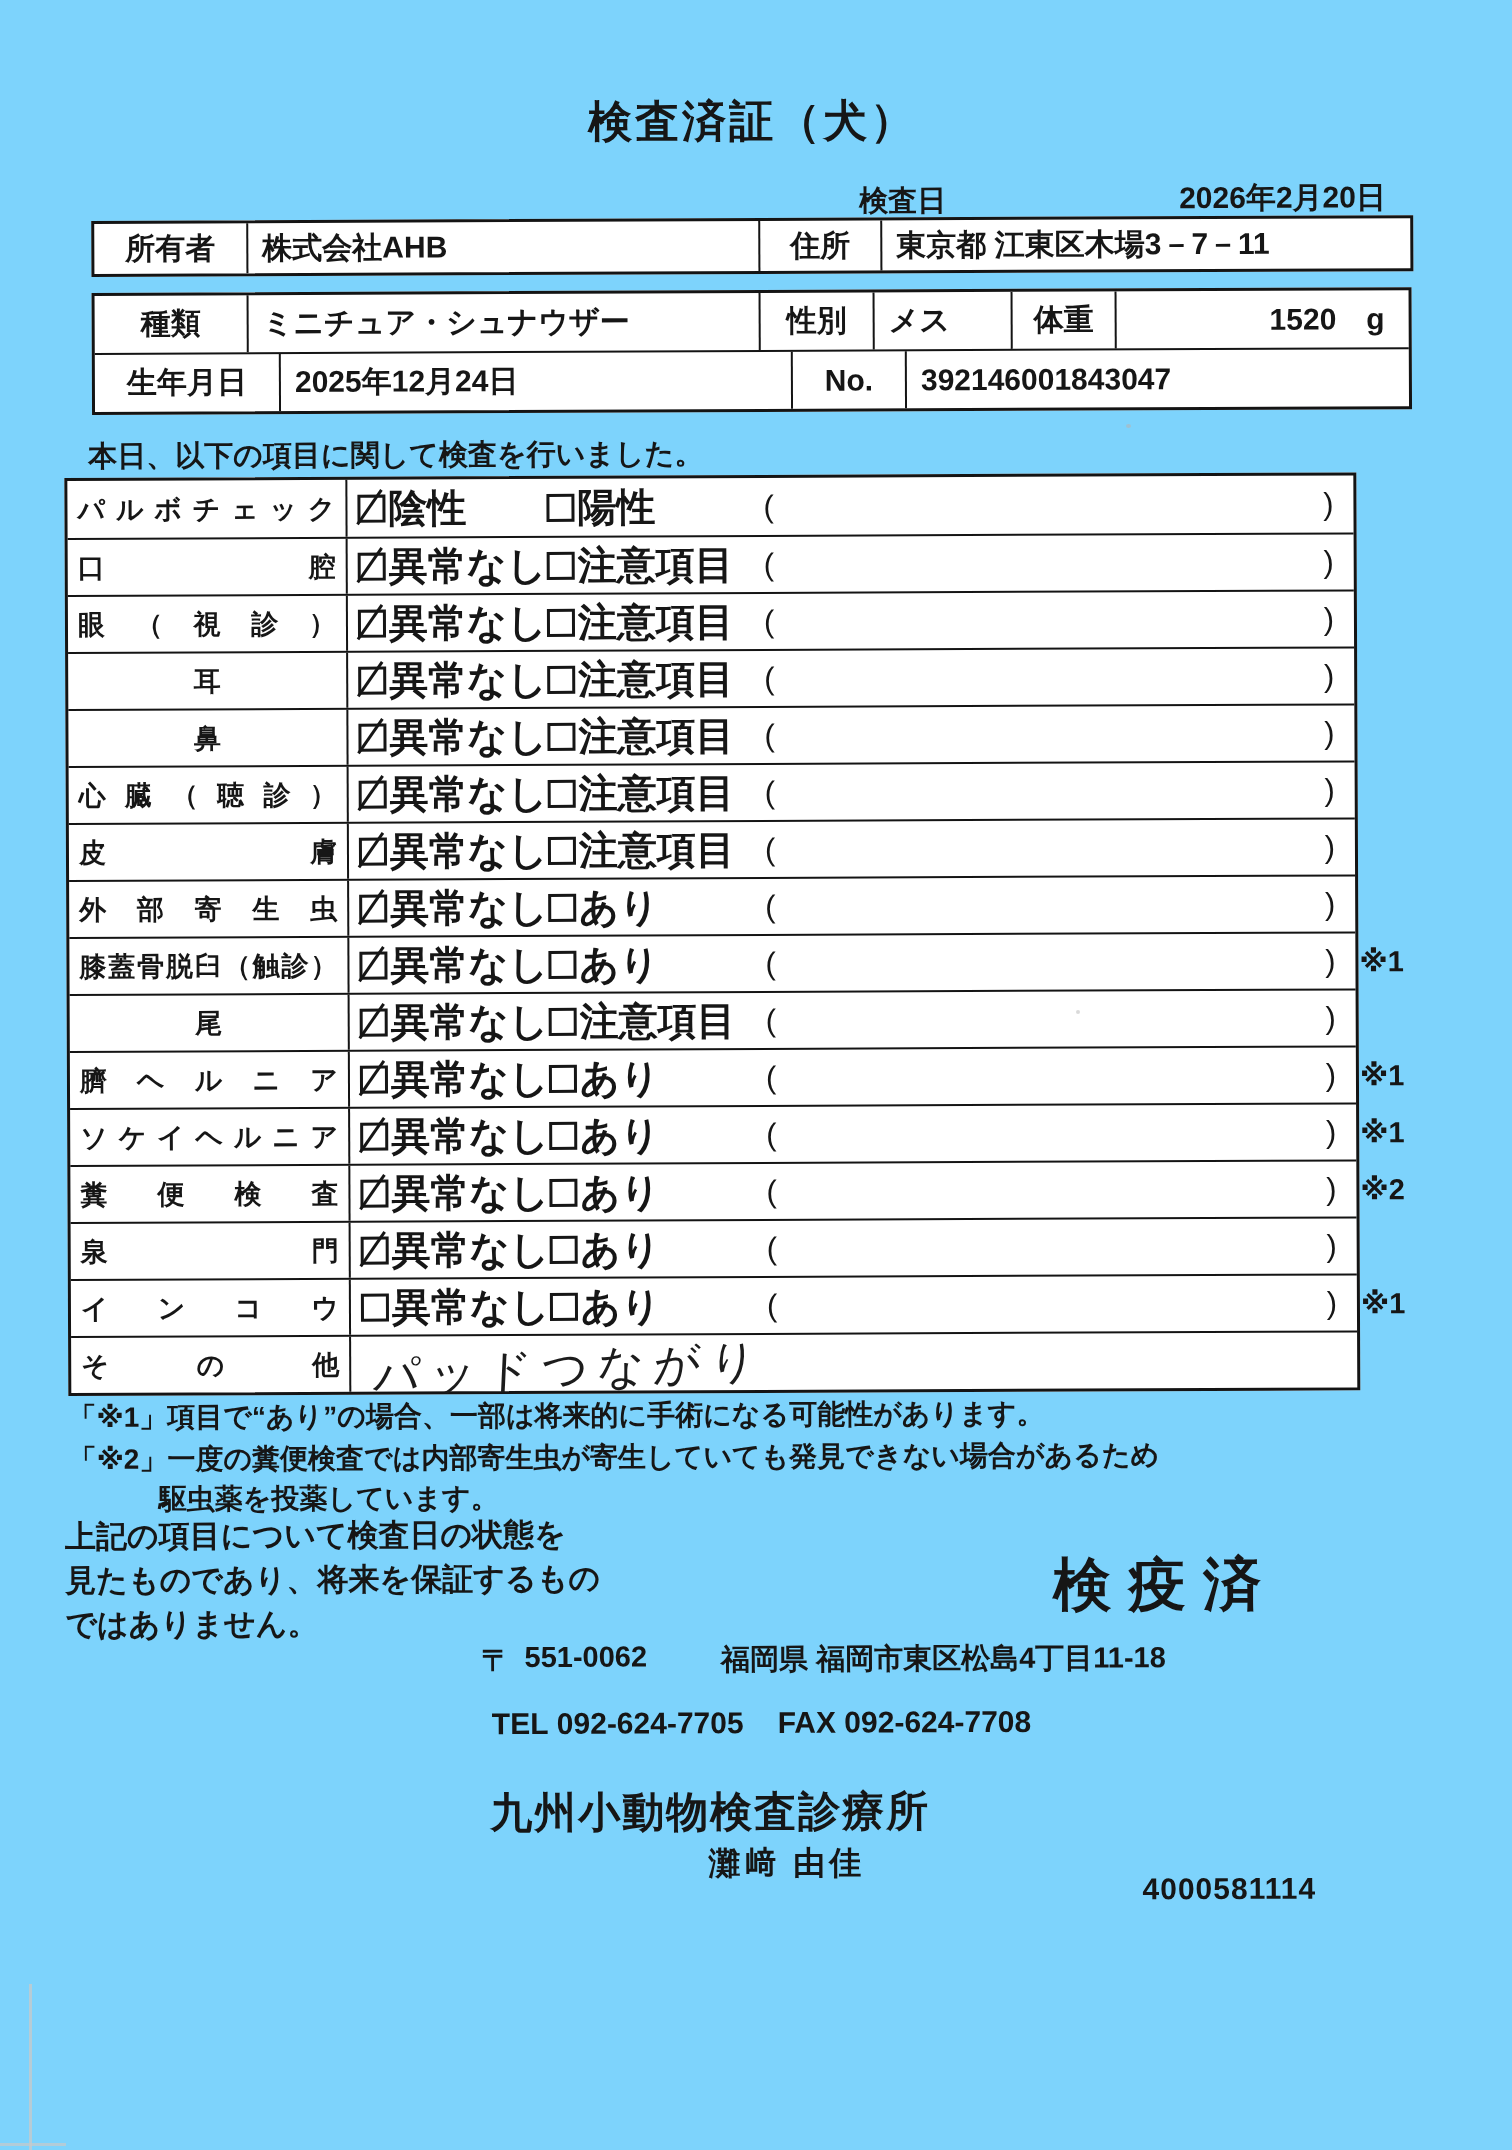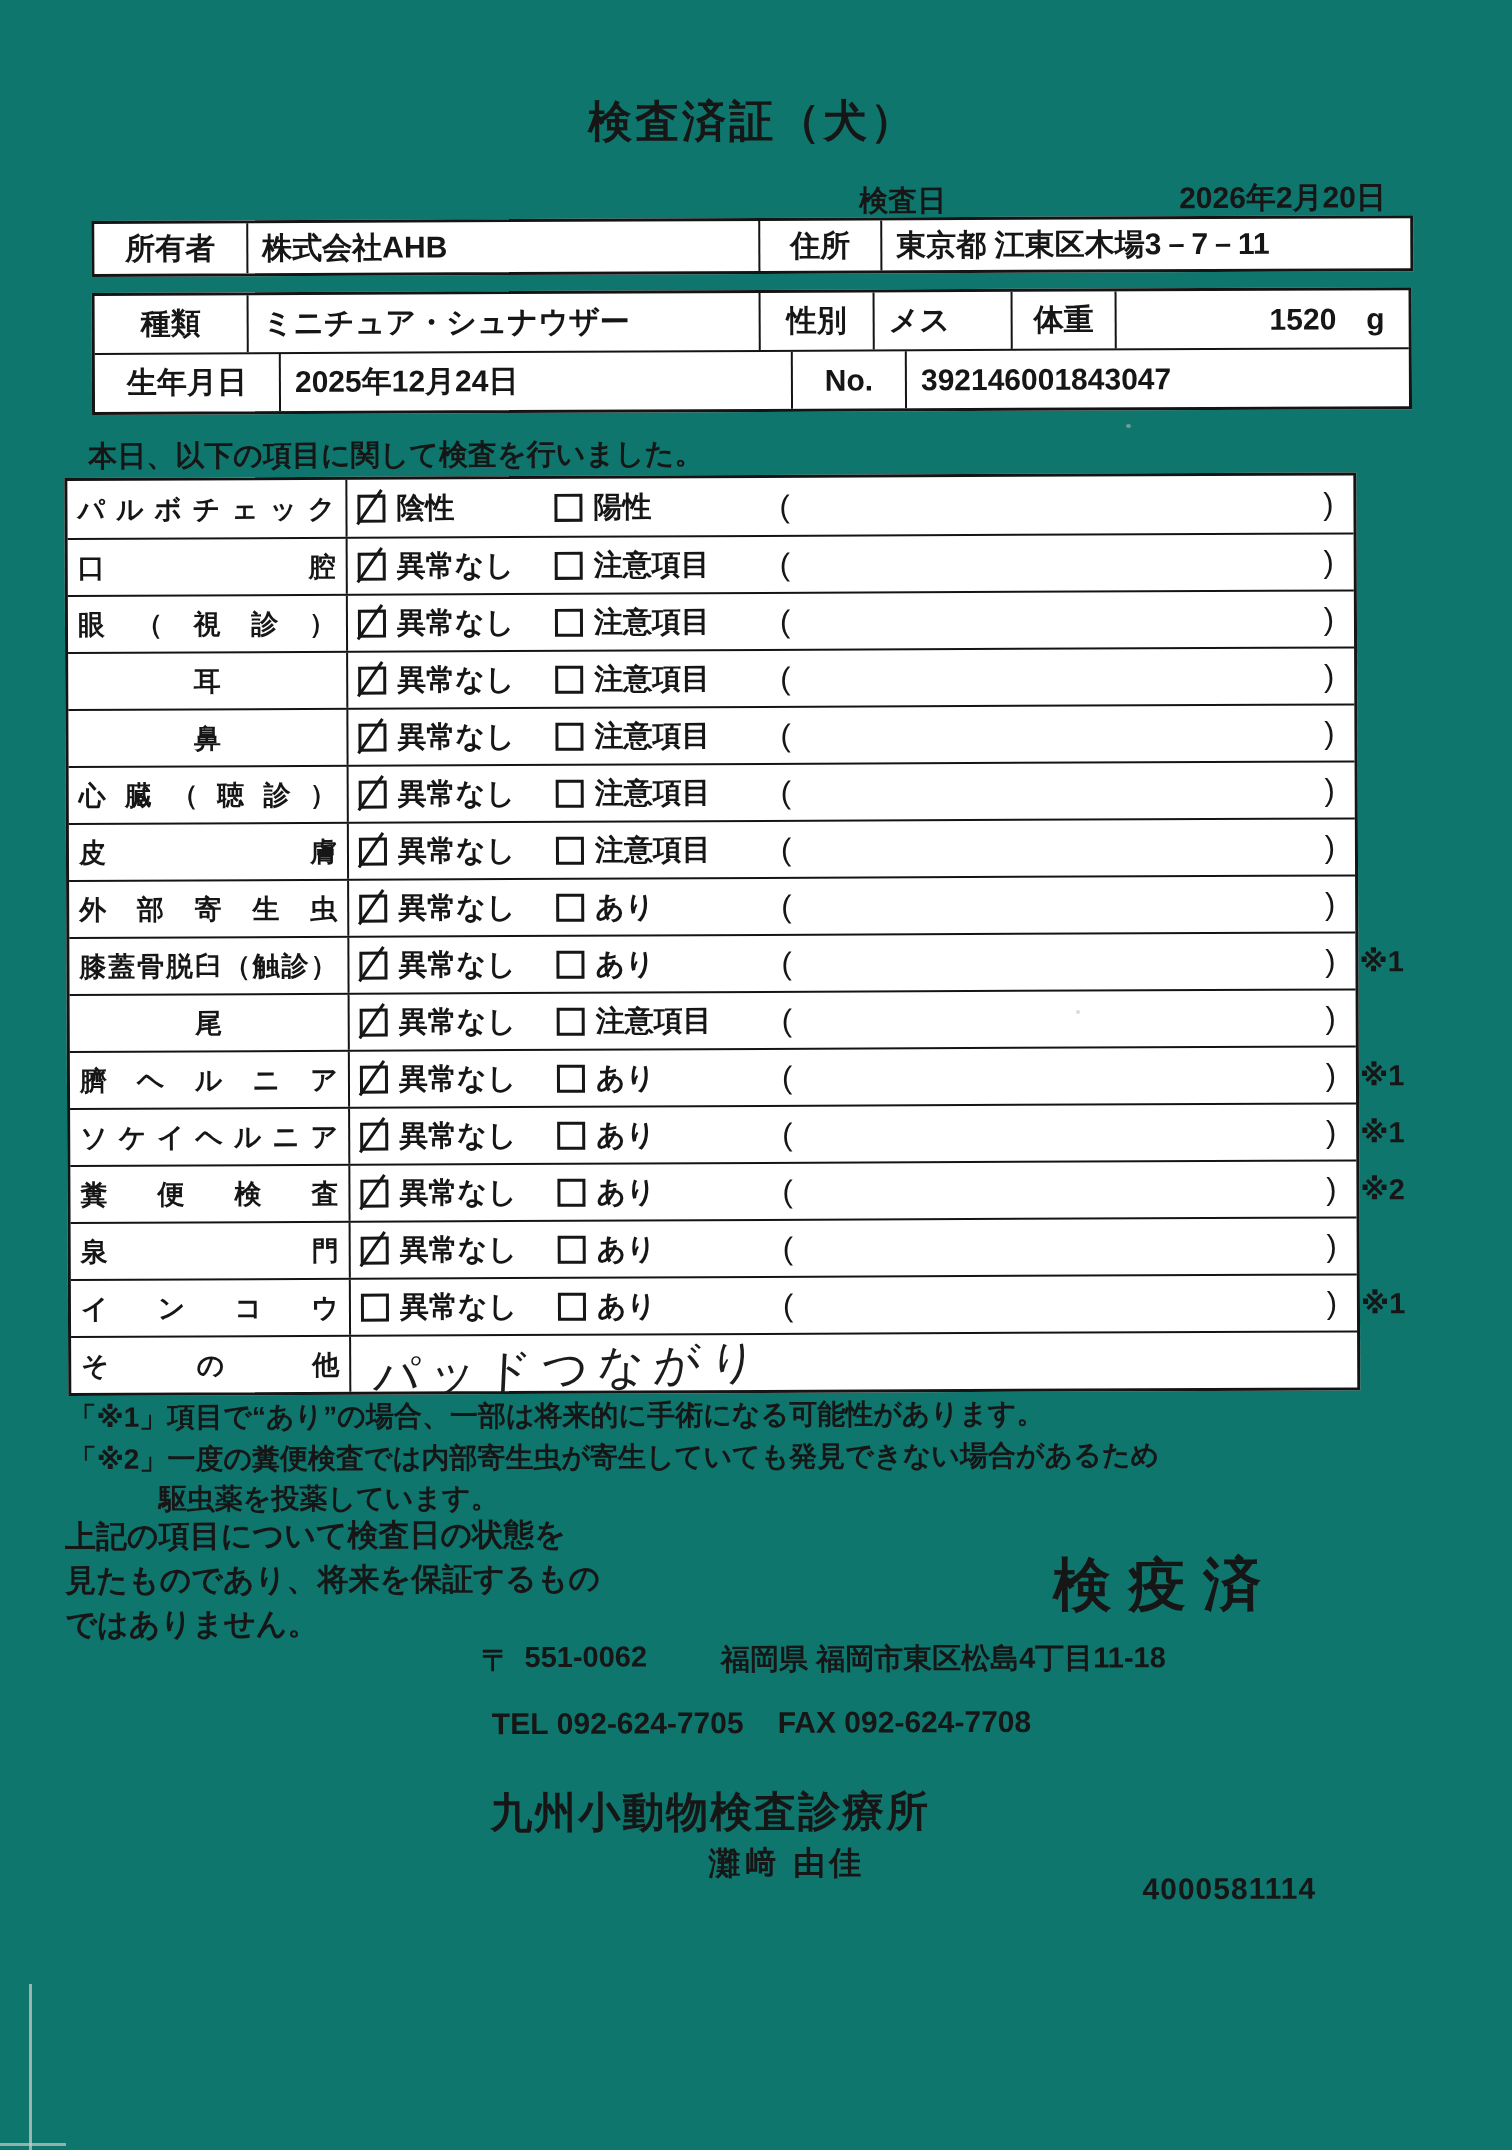--- a/index.html
+++ b/index.html
@@ -1,18 +1,18 @@
 <!DOCTYPE html>
 <html><head>
 <meta charset="utf-8">
 <style>
   html,body { margin:0; padding:0; background:#e8e8e8; }
   .page {
     position:relative; width:1512px; height:2150px; margin:0 auto;
-    background:#0f766e; overflow:hidden;
+    background:#7dd3fc; overflow:hidden;
     font-family:"Liberation Sans","DejaVu Sans",sans-serif;
     color:#161616;
   }
   .sheet { position:absolute; inset:0; transform:rotate(-0.25deg); transform-origin:50% 40%; }
   .abs { position:absolute; }
 
   
   .doc-title {
     left:0; right:0; top:92px; text-align:center;
     font-size:44px; font-weight:700; letter-spacing:3px;
@@ -58,21 +58,21 @@
     position:relative; overflow:visible;
   }
   .cb {
     width:22px; height:22px; flex:none; display:inline-block;
     border:3px solid #161616; position:relative; background:#fff;
   }
   .cb.checked::before {
     content:""; position:absolute; width:42px; height:3px; background:#161616;
     left:-12px; top:8px; transform:rotate(-55deg);
   }
-  .opt { font-size:29px; font-weight:700; margin-left:11px; white-space:nowrap; overflow:hidden; }
+  .opt { font-size:39px; font-weight:700; margin-left:3px; white-space:nowrap; overflow:hidden; }
   .opt1 { width:158px; flex:none; }
   .opt2 { width:186px; flex:none; }
   .paren { font-size:31px; font-weight:400; }
   .paren.close { margin-right:20px; }
   .fill { flex:1; }
   .ref {
     position:absolute; right:-70px; top:11px; width:66px;
     font-size:29px; font-weight:700;
   }
   .hand {

